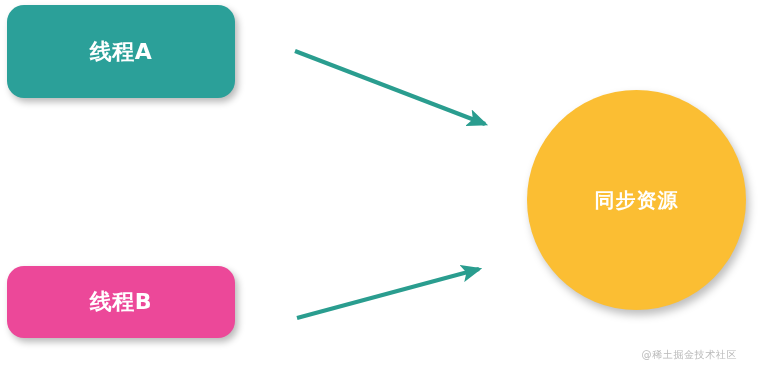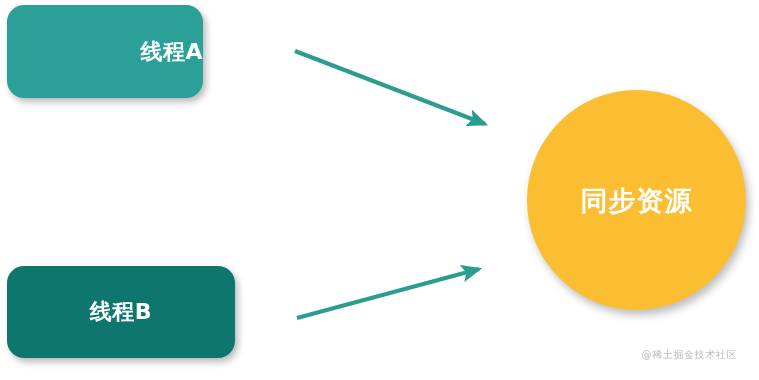--- a/index.html
+++ b/index.html
@@ -56,21 +56,21 @@
     width: 219px;
     height: 220px;
     border-radius: 50%;
     display: flex;
     align-items: center;
     justify-content: center;
     box-shadow: 3px 5px 9px rgba(0, 0, 0, 0.26);
   }
   #resource-circle .circle-label {
     color: #ffffff;
-    font-size: 27px;
+    font-size: 20px;
     font-weight: bold;
     letter-spacing: 1px;
     line-height: 1;
     user-select: none;
   }
 
   
   #arrows-layer {
     position: absolute;
     left: 0;
@@ -91,25 +91,25 @@
     line-height: 1;
     white-space: nowrap;
     user-select: none;
   }
 </style>
 </head>
 <body>
 
 <div id="canvas" style="background: rgb(255, 255, 255); width: 759px; height: 380px;">
 
-  <div class="thread-box" id="thread-a-box" style="background: rgb(43, 160, 153); left: 7px; top: 5px; width: 196px; height: 93px; justify-content: flex-end;">
+  <div class="thread-box" id="thread-a-box" style="background: rgb(43, 160, 153); left: 7px; top: 5px; width: 228px; height: 93px;">
     <span class="box-label" style="color: rgb(255, 255, 255);">线程A</span>
   </div>
 
-  <div class="thread-box" id="thread-b-box" style="background: #0f766e; left: 7px; top: 266px; width: 228px; height: 92px;">
+  <div class="thread-box" id="thread-b-box" style="background: #ec4899; left: 7px; top: 266px; width: 228px; height: 72px;">
     <span class="box-label" style="color: rgb(255, 255, 255);">线程B</span>
   </div>
 
   <div id="resource-circle" style="background: rgb(251, 190, 51); left: 527px; top: 90px; width: 219px; height: 220px;">
     <span class="circle-label" style="color: rgb(255, 255, 255);">同步资源</span>
   </div>
 
   <svg id="arrows-layer" viewBox="0 0 759 380">
     <defs>
       <marker id="arrowhead-a" markerWidth="5" markerHeight="4.2" refX="4.2" refY="2.1" orient="auto" markerUnits="strokeWidth">

